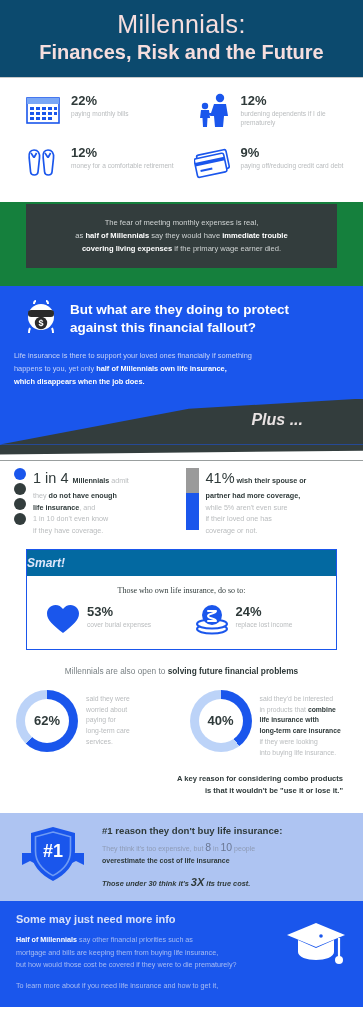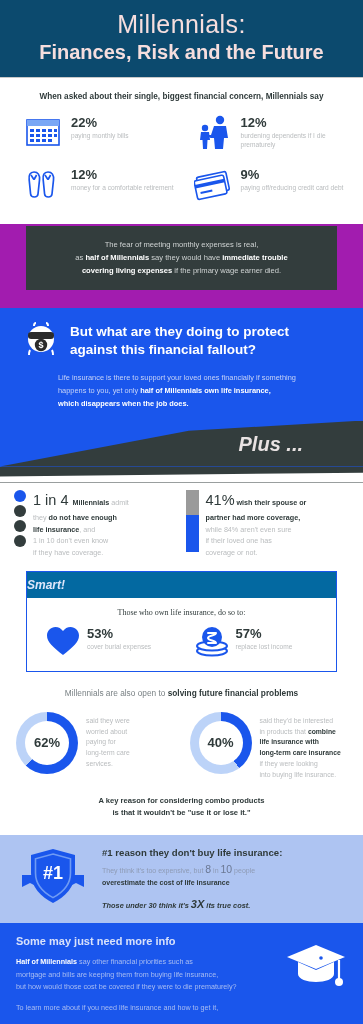--- a/index.html
+++ b/index.html
@@ -44,54 +44,54 @@
   .stat-cell {
     width: 50%; display: flex; align-items: flex-start;
     gap: 7px; margin-bottom: 16px; padding-left: 12px;
   }
   .stat-ico { flex: 0 0 auto; width: 40px; height: 36px; position: relative; }
   .stat-txt { padding-top: 2px; }
   .stat-pct { font-size: 13px; font-weight: bold; color:#2f3a3a; line-height:1; }
   .stat-desc { font-size: 6.6px; color:#b9bcbe; line-height:1.45; margin-top:2px; }
 
   
-  .quote-wrap { padding: 2px 26px 18px 26px; background:#a21caf; }
+  .quote-wrap { padding: 2px 26px 18px 26px; background:#15803d; }
   .quote {
     background:#333d3d; color:#cfd3d3;
     padding: 12px 10px; text-align:center;
     font-size: 7.6px; line-height: 1.75;
   }
   .quote b { color:#ffffff; }
 
   
   .protect {
     background:#1a56ec; position: relative;
     padding: 12px 14px 4px 14px;
   }
   .protect-head { display:flex; align-items:center; gap:10px; padding-left:8px; }
   .protect-title {
     color:#fff; font-size:13.5px; font-weight:bold; line-height:1.3;
   }
   .protect-body {
     color:#c6d3f7; font-size:7.4px; line-height:1.75;
-    margin-top:10px; padding-bottom:6px;margin-left:44px;
+    margin-top:10px; padding-bottom:6px;
   }
   .protect-body b { color:#ffffff; }
 
   
   .wedge {
     position: relative; height: 46px; background:#1a56ec; overflow:hidden;
   }
   .wedge-dark {
     position:absolute; inset:0; background:#333d3d;
     clip-path: polygon(100% 0, 100% 100%, 0 100%, 52% 22%);
   }
   .plus-label {
     position:absolute; right:60px; top:12px;
-    color:#e9e3e3; font-size:20px; font-weight:bold; font-style:italic;
+    color:#e9e3e3; font-size:16px; font-weight:bold; font-style:italic;
     z-index:2;
   }
   .wedge-bottom {
     position:relative; height:16px; background:#333d3d; overflow:hidden;
   }
   .wedge-bottom::after {
     content:""; position:absolute; inset:0; background:#fff;
     clip-path: polygon(0 62%, 100% 38%, 100% 100%, 0 100%);
   }
 
@@ -131,21 +131,21 @@
   .donut-cell { width:50%; display:flex; gap:8px; align-items:flex-start; padding-left:6px; }
   .donut { width:62px; height:62px; border-radius:50%; position:relative; flex:0 0 auto; }
   .donut .hole {
     position:absolute; inset:9px; background:#fff; border-radius:50%;
     display:flex; align-items:center; justify-content:center;
     font-size:13px; font-weight:bold; color:#2f3a3a;
   }
   .donut-txt { font-size:6.8px; line-height:1.6; color:#b9bcbe; padding-top:4px; }
   .donut-txt b { color:#2f3a3a; }
   .keyreason {
-    text-align:center; font-size:7.6px; font-weight:bold; color:#2f3a3a;
+    text-align:right; font-size:7.6px; font-weight:bold; color:#2f3a3a;
     line-height:1.6; padding: 14px 20px 16px 20px;
   }
 
   
   .reason {
     background:#aec4f2; display:flex; align-items:center;
     padding: 10px 14px 12px 14px; gap:10px;
   }
   .reason-txt { flex:1; }
   .reason-title { font-size:9.6px; font-weight:bold; color:#2f3a3a; margin-bottom:3px; }
@@ -167,21 +167,20 @@
 </style>
 </head>
 <body>
 
 <div class="header">
   <div class="header-line1">Millennials:</div>
   <div class="header-line2">Finances, Risk and the Future</div>
 </div>
 
 <div class="concerns">
-  <div class="concerns-title">When asked about their single, biggest financial concern, Millennials say</div>
   <div class="grid2">
 
     <div class="stat-cell">
       <div class="stat-ico">
         <svg width="40" height="36" viewBox="0 0 40 36">
           <rect x="3" y="6" width="32" height="25" fill="none" stroke="#1a56ec" stroke-width="1.6"></rect>
           <rect x="3" y="6" width="32" height="6" fill="#7aa7f5"></rect>
           <g fill="#1a56ec">
             <rect x="6" y="15" width="4" height="3"></rect>
               <rect x="12" y="15" width="4" height="3"></rect>
@@ -315,21 +314,21 @@
     </div>
   </div>
 
   <div class="col">
     <div class="bar">
       <div class="fill" style="height: 59%;"></div>
     </div>
     <div class="c-body">
       <div><span class="big-num">41%</span><b> wish their spouse or</b></div>
       <div><b>partner had more coverage,</b></div>
-      <div>while 84% aren't even sure</div>
+      <div>while 5% aren't even sure</div>
       <div>if their loved one has</div>
       <div>coverage or not.</div>
     </div>
   </div>
 </div>
 
 <div class="smart-wrap">
   <div class="smart-box">
     <div class="smart-head">Smart!</div>
     <div class="smart-sub">Those who own life insurance, do so to:</div>
@@ -348,21 +347,21 @@
       <div class="smart-cell">
         <div>
           <svg width="36" height="32" viewBox="0 0 36 32">
             <ellipse cx="18" cy="26" rx="15" ry="4.5" fill="none" stroke="#1a56ec" stroke-width="2"></ellipse>
             <ellipse cx="18" cy="21" rx="15" ry="4.5" fill="#fff" stroke="#1a56ec" stroke-width="2"></ellipse>
             <circle cx="18" cy="12" r="10" fill="#1a56ec"></circle>
             <path d="M14 8h8M22 8c0 3-8 2-8 5s8 2 8 5M14 18h8" stroke="#fff" stroke-width="2" fill="none" stroke-linecap="round"></path>
           </svg>
         </div>
         <div class="stat-txt">
-          <div class="stat-pct">57%</div>
+          <div class="stat-pct">24%</div>
           <div class="stat-desc">replace lost income</div>
         </div>
       </div>
     </div>
   </div>
 </div>
 
 <div>
   <div class="open-title"><span>Millennials are also open to </span><b>solving future financial problems</b></div>
   <div class="donut-row">

